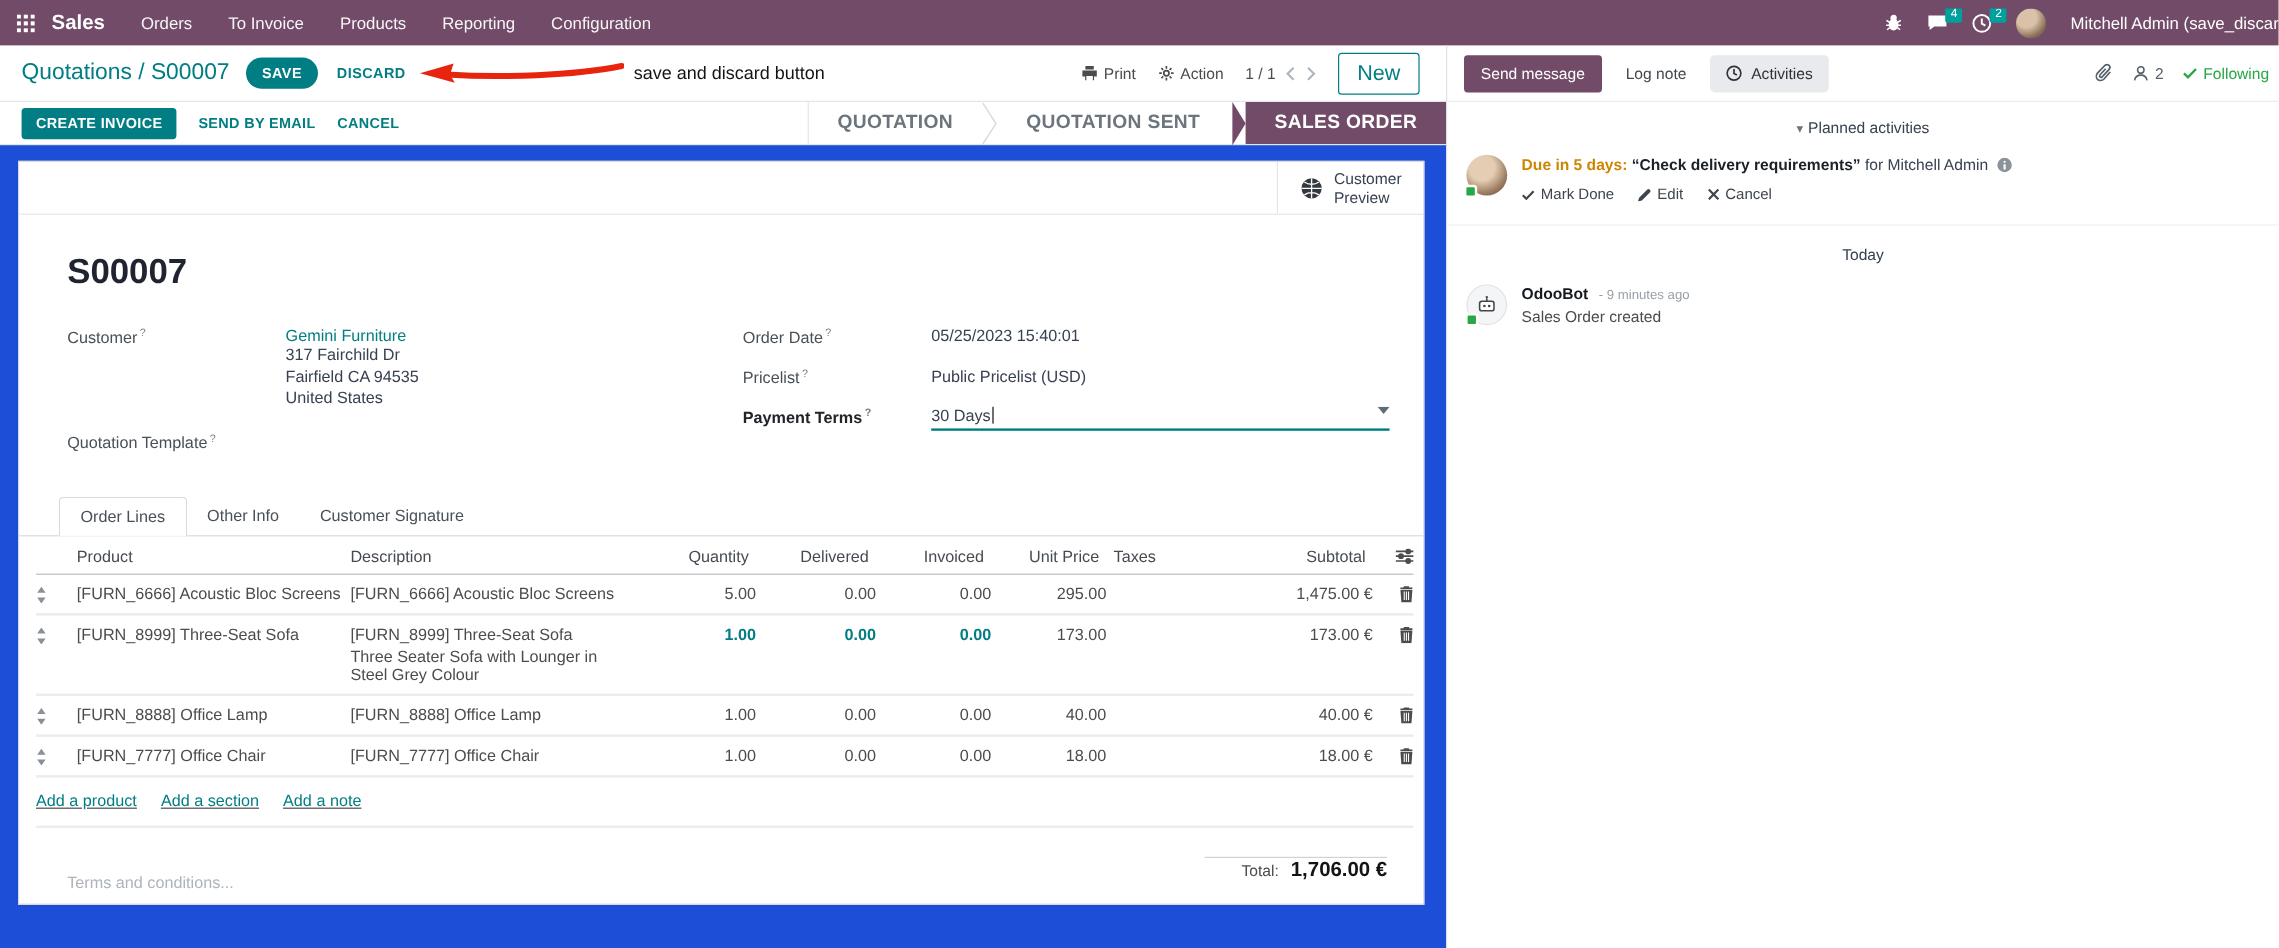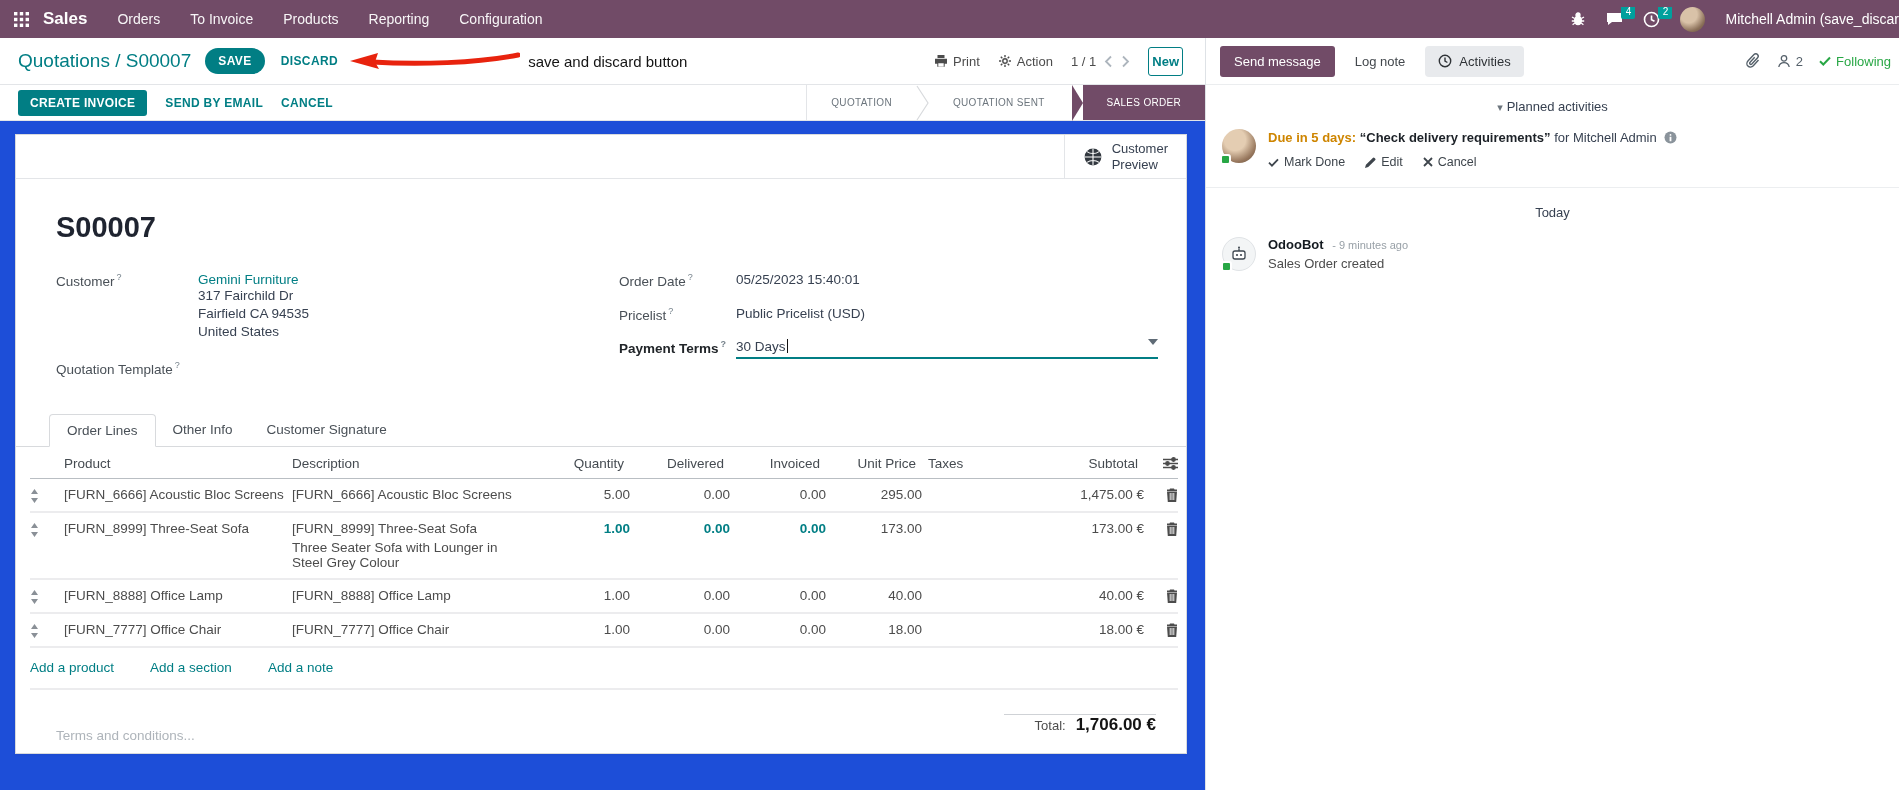--- a/index.html
+++ b/index.html
@@ -42,53 +42,53 @@
     letter-spacing:.4px; padding:6px 13px; border-radius:13px; cursor:pointer; font-family:inherit; }
   .btn-discard { margin-left:16px; background:none; border:none; color:var(--accent); font-size:12px; font-weight:700;
     letter-spacing:.4px; cursor:pointer; font-family:inherit; }
   .annotation { display:flex; align-items:center; margin-left:10px; }
   .annotation-text { font-size:15px; color:#141414; margin-left:8px; white-space:nowrap; }
   .ctrl-right { margin-left:auto; display:flex; align-items:center; gap:18px; font-size:13px; color:#4c4c4c; }
   .ctrl-item { display:flex; align-items:center; gap:5px; cursor:pointer; }
   .pager { display:flex; align-items:center; gap:8px; }
   .pager .count { font-size:13px; }
   .pager .chev { color:#adb5bd; cursor:pointer; }
-  .btn-new { border:1px solid var(--accent); color:var(--accent); background:#fff; font-size:13px;
-    padding:6px 3px; border-radius:3px; cursor:pointer; font-family:inherit;font-weight:bold; }
+  .btn-new { border:1px solid var(--accent); color:var(--accent); background:#fff; font-size:18px;
+    padding:6px 15px; border-radius:3px; cursor:pointer; font-family:inherit; }
 
   
   .status-row { height:36px; display:flex; align-items:stretch; background:#fff; border-bottom:1px solid #e3e5e8; }
   .status-left { display:flex; align-items:center; gap:18px; padding-left:18px; }
   .btn-primary-sm { background:var(--accent); color:#fff; border:none; font-size:12px; font-weight:700; letter-spacing:.3px;
     padding:6px 12px; border-radius:3px; cursor:pointer; font-family:inherit; }
   .btn-flat-sm { background:none; border:none; color:var(--accent); font-size:12px; font-weight:700; letter-spacing:.3px;
     cursor:pointer; font-family:inherit; }
   .stages { margin-left:auto; display:flex; align-items:stretch; border-left:1px solid #e3e5e8; }
-  .stage { display:flex; align-items:center; padding:0 24px; font-size:10px; font-weight:400; letter-spacing:.3px;
+  .stage { display:flex; align-items:center; padding:0 24px; font-size:16px; font-weight:700; letter-spacing:.3px;
     color:#6c757d; cursor:pointer; }
   .stage-sep { display:flex; align-items:center; }
   .stage.active { position:relative; background:var(--brand); color:#fff; margin-left:14px;text-align:right; }
   .stage.active::before { content:""; position:absolute; left:-11px; top:0;
     border-top:18px solid transparent; border-bottom:18px solid transparent; border-left:11px solid var(--brand); }
 
   
   .content { flex:1; background:#1d4ed8; overflow:hidden; }
   .card { margin:13px 18px 0 15px; width:1172px; height:620px; background:#fff;
     border:1px solid #d8dadd; box-shadow:0 1px 3px rgba(0,0,0,.05); }
   .card-top { height:44px; border-bottom:1px solid #e3e5e8; display:flex; justify-content:flex-end; }
   .preview-btn { display:flex; align-items:center; gap:9px; padding:0 18px; border-left:1px solid #e3e5e8;
     cursor:pointer; color:#374151; }
   .preview-label { font-size:13px; line-height:1.2; }
   .card-body { padding:22px 28px 0 40px; }
   h1.ref { font-size:29px; font-weight:700; color:#1f2430; margin:10px 0 28px; }
 
   .fields { display:flex; }
   .fcol-left { width:563px; }
   .fcol-right { flex:1; }
-  .frow { display:flex; margin-bottom:11px; font-size:13.5px; }
+  .frow { display:flex; margin-bottom:11px; font-size:13.5px;gap:40px; }
   .flabel { flex:0 0 142px; color:#495057; }
   .fcol-right .flabel { flex:0 0 117px; }
   .flabel.bold { font-weight:700; color:#212529; }
   .fmark { font-size:9px; color:#74808a; vertical-align:super; margin-left:2px; }
   .fvalue { color:#374151; }
   .link { color:var(--accent); cursor:pointer; }
   .addr div { line-height:17px; margin-top:0; }
   .addr div + div { margin-top:1px; }
   .pt-field { flex:1; max-width:424px; border-bottom:2px solid var(--accent); display:flex; align-items:flex-start;
     padding-bottom:3px; position:relative; cursor:text; }
@@ -113,21 +113,21 @@
   .c-desc .d2 { margin-top:4px; }
   .c-desc .d2:empty { display:none; }
   .c-qty { flex:0 0 92px; text-align:right; }
   .c-del { flex:0 0 100px; text-align:right; }
   .c-inv { flex:0 0 96px; text-align:right; }
   .c-price { flex:0 0 96px; text-align:right; }
   .c-tax { flex:0 0 86px; text-align:left; padding-left:12px; }
   .c-sub { flex:0 0 136px; text-align:right; }
   .c-trash { flex:0 0 34px; display:flex; justify-content:flex-end; color:#4c4c4c; padding-top:1px; }
   .trow.edited .c-qty, .trow.edited .c-del, .trow.edited .c-inv { color:var(--accent); font-weight:700; }
-  .addrow { display:flex; gap:36px; padding:12px 0 13px; border-bottom:2px solid #ececee; }
+  .addrow { display:flex; gap:20px; padding:12px 0 13px; border-bottom:2px solid #ececee;text-decoration:underline; }
   .addrow .link { font-size:13.5px; }
   .c-opt { margin-left:6px; color:#4c4c4c; cursor:pointer; }
 
   
   .totals-row { display:flex; justify-content:space-between; margin-top:24px; padding-right:2px; }
   .terms-ph { color:#aeb4ba; font-size:13.5px; padding-top:14px; }
   .total-block { width:152px; border-top:1px solid #cfd2d6; display:flex;
     justify-content:flex-end; align-items:baseline; gap:10px; }
   .total-label { font-size:13px; color:#4c4c4c; }
   .total-value { font-size:17px; font-weight:700; color:#141414; white-space:nowrap; }

